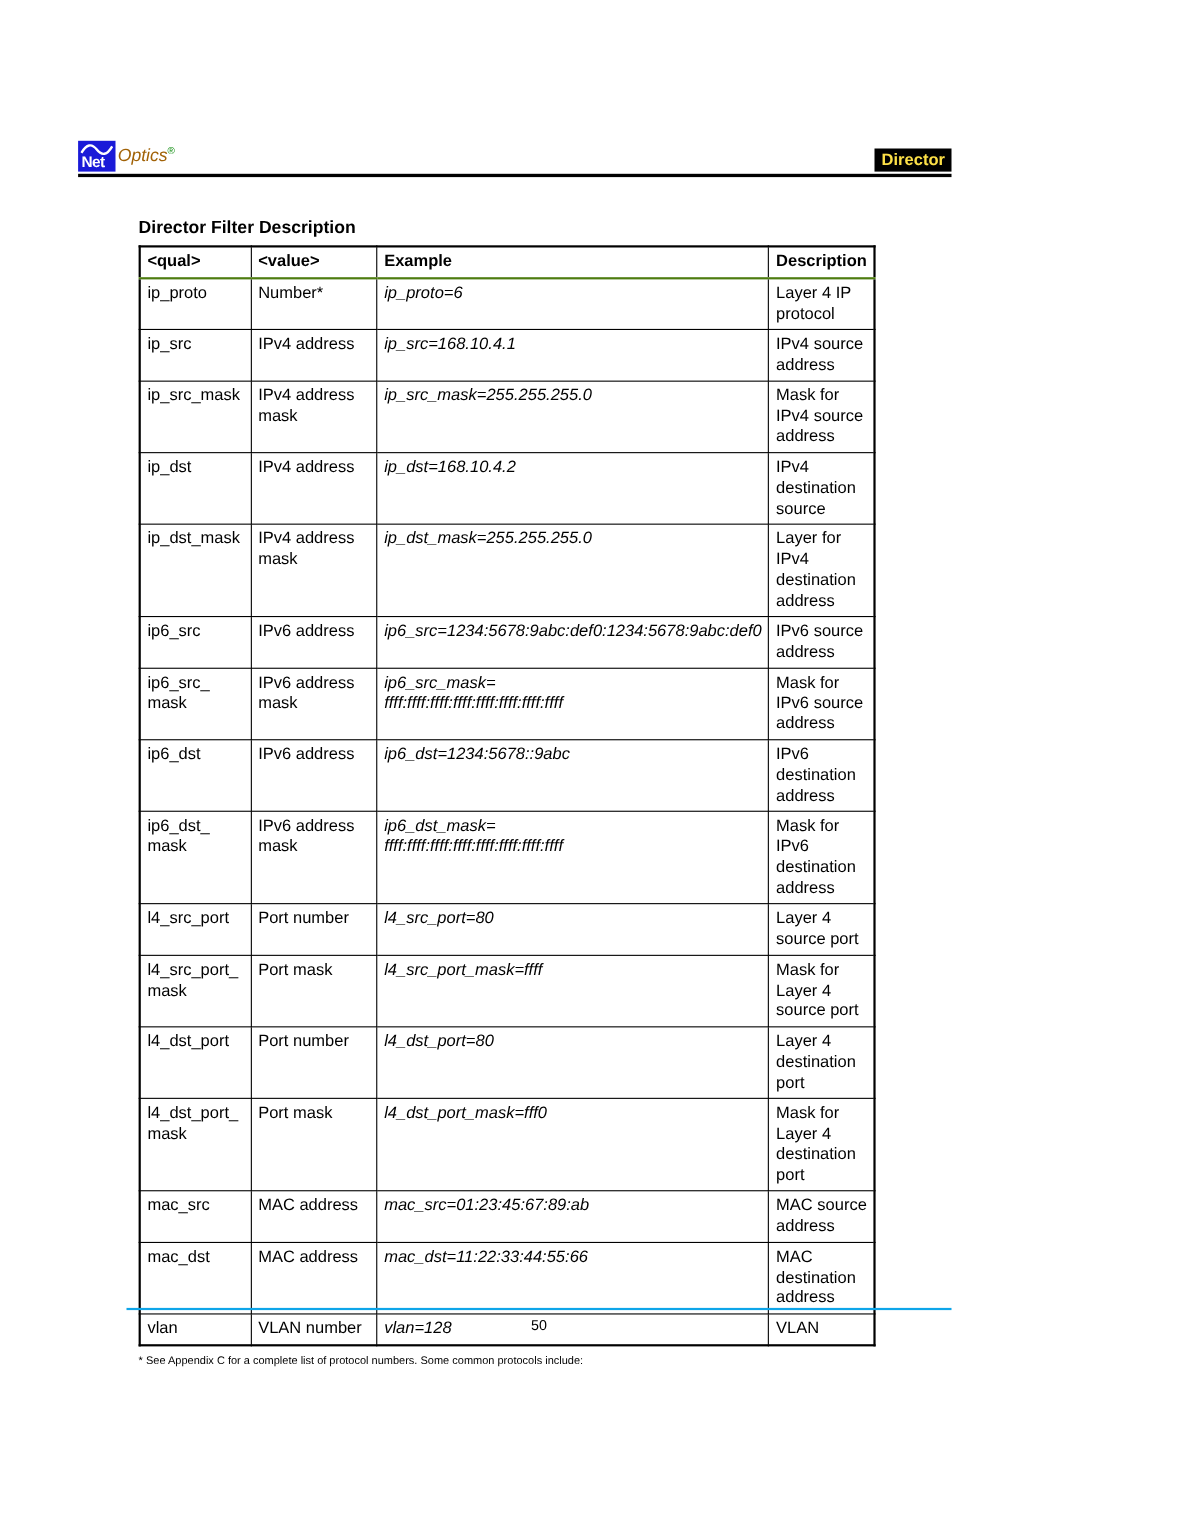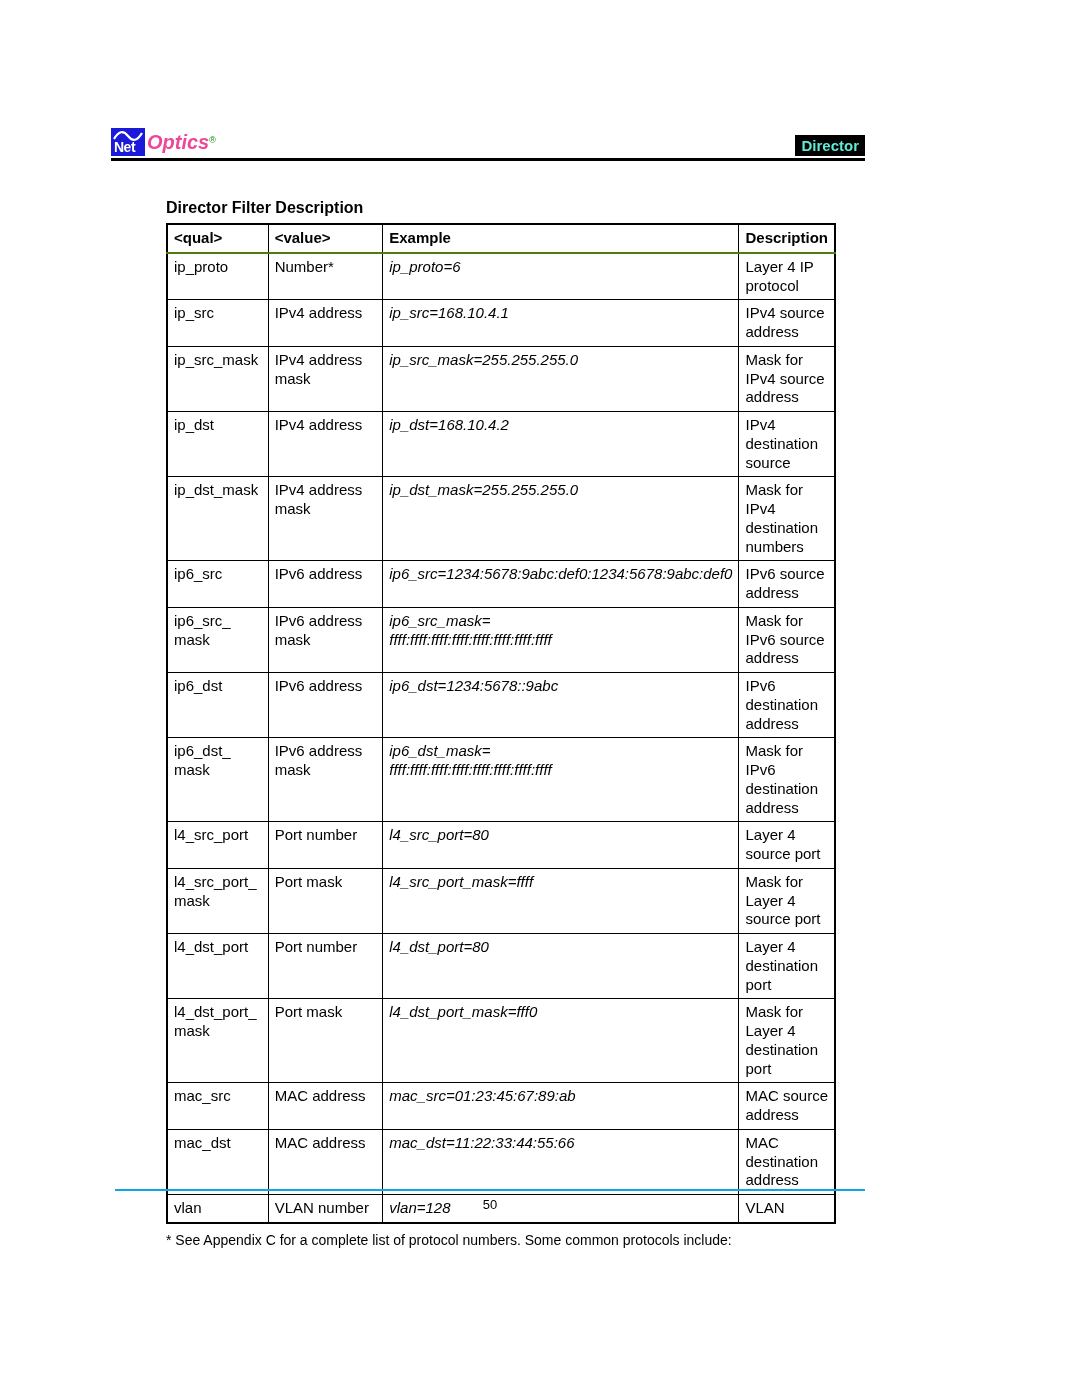--- a/index.html
+++ b/index.html
@@ -7,21 +7,21 @@
     padding: 0;
     background: #fff;
     font-family: Arial, Helvetica, sans-serif;
     color: #000;
   }
   .page {
     width: 980px;
     height: 1397px;
     position: relative;
     box-sizing: border-box;
-    padding: 128px 115px 0 111px;
+    padding: 128px 115px 0 71px;
   }
   .header {
     display: flex;
     justify-content: space-between;
     align-items: flex-end;
     border-bottom: 3px solid #000;
     padding-bottom: 2px;
   }
   .logo {
     display: flex;
@@ -39,33 +39,33 @@
   .logo-text-net {
     color: #fff;
     font-weight: bold;
     font-size: 14px;
     position: absolute;
     bottom: 1px;
     left: 3px;
     letter-spacing: -0.5px;
   }
   .logo-optics {
-    color: #ec4899;
+    color: #a16207;
     font-style: italic;
-    font-weight: bold;
-    font-size: 20px;
+    font-weight: normal;
+    font-size: 16px;
   }
   .logo-r {
     color: #0a8a0a;
     font-size: 9px;
     vertical-align: super;
   }
   .director-badge {
     background: #000;
-    color: #5eead4;
+    color: #fde047;
     font-weight: bold;
     font-size: 15px;
     padding: 2px 6px;
     font-family: Arial, sans-serif;
   }
   .content {
     padding-top: 38px;
     padding-left: 55px;
     font-size: 15px;
   }
@@ -90,21 +90,21 @@
   table.main th {
     font-weight: bold;
     border-bottom: 2px solid #4d7c0f;
   }
   table.main .col-qual   { width: 90px; }
   table.main .col-value  { width: 130px; }
   table.main .col-ex     { width: 215px; }
   table.main .col-desc   { }
   .ex { font-style: italic; }
   .footnote {
-    font-size: 14px;
+    font-size: 10px;
     margin-top: 8px;
   }
   .page-footer {
     position: absolute;
     left: 115px; right: 115px;
     bottom: 185px;
     border-top: 2px solid #0ea5e9;
     text-align: center;
     font-size: 13px;
     padding-top: 6px;
@@ -164,21 +164,21 @@
           <tr>
             <td>ip_dst</td>
             <td>IPv4 address</td>
             <td class="ex">ip_dst=168.10.4.2</td>
             <td>IPv4 destination source</td>
           </tr>
           <tr>
             <td>ip_dst_mask</td>
             <td>IPv4 address mask</td>
             <td class="ex">ip_dst_mask=255.255.255.0</td>
-            <td>Mask for IPv4 destination numbers</td>
+            <td>Layer for IPv4 destination address</td>
           </tr>
           <tr>
             <td>ip6_src</td>
             <td>IPv6 address</td>
             <td class="ex">ip6_src=1234:5678:9abc:def0:1234:5678:9abc:def0</td>
             <td>IPv6 source address</td>
           </tr>
           <tr>
             <td>ip6_src_<br>mask</td>
             <td>IPv6 address mask</td>

